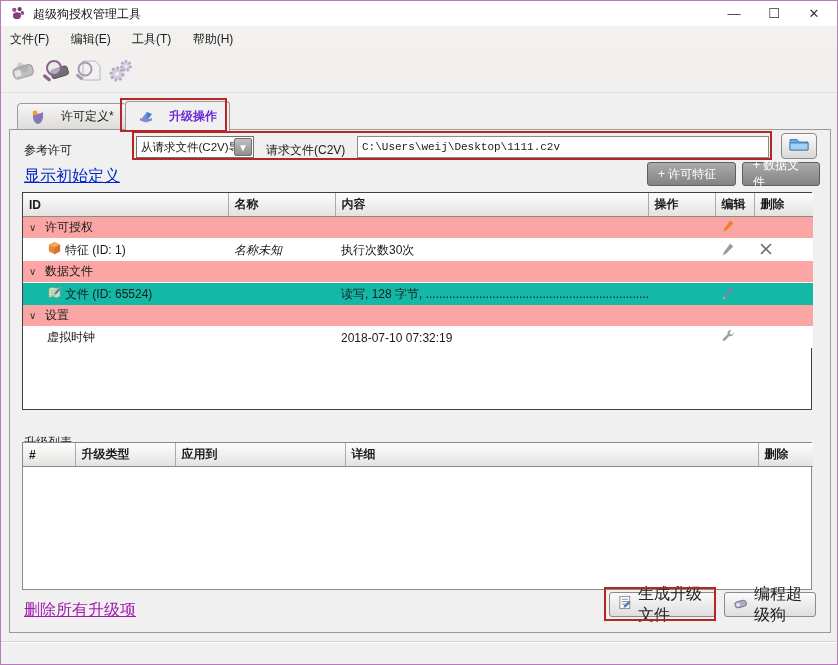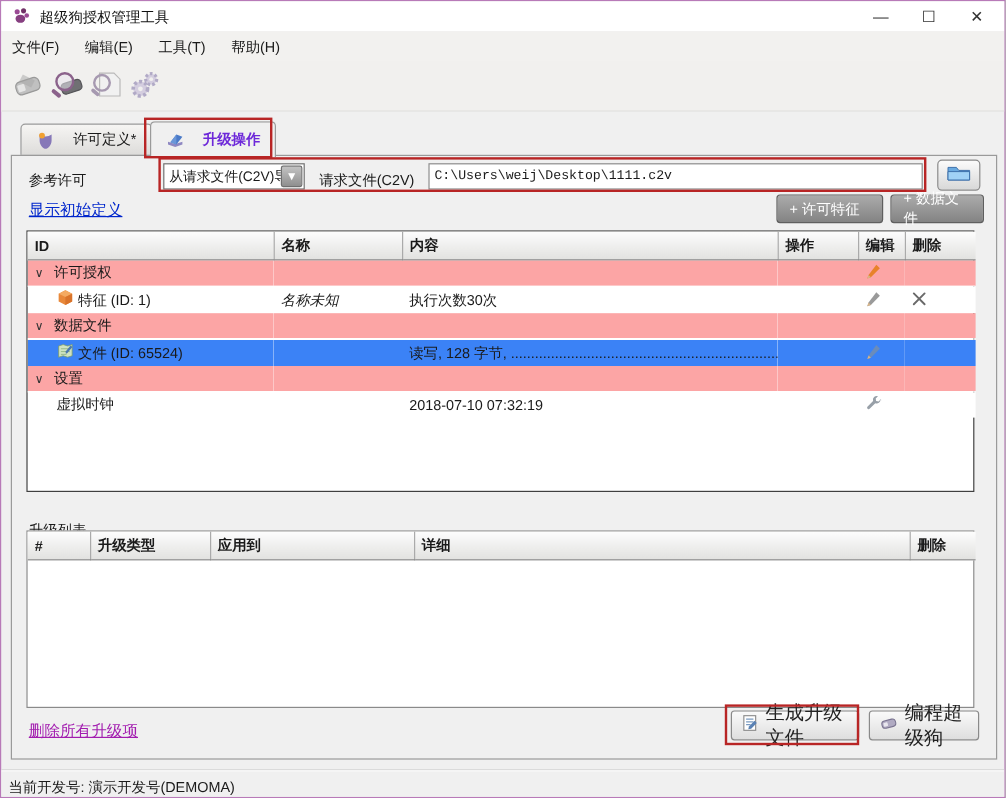--- a/index.html
+++ b/index.html
@@ -47,40 +47,40 @@
                  border:1px solid #6f6f6f; border-radius:2px; color:#fff; font-size:10px;
                  text-align:center; line-height:17px; }
   .reqfile-label { position:absolute; left:256px; top:12px; }
   .path-input { position:absolute; left:347px; top:6px; width:412px; height:22px; background:#fff;
                 border:1px solid #8a8a8a; font-family:"Liberation Mono","DejaVu Sans Mono",monospace;
                 font-size:11px; padding:0 4px; line-height:20px; white-space:nowrap; overflow:hidden; }
   .folder-btn { position:absolute; left:771px; top:3px; width:36px; height:26px;
                 background:linear-gradient(#fbfbfb,#d8d8d8); border:1px solid #8a8a8a; border-radius:4px;
                 display:flex; align-items:center; justify-content:center; }
 
-  .link { color:#0026cc; text-decoration:underline; font-size:13px; }
+  .link { color:#0026cc; text-decoration:underline; font-size:16px; }
   .show-initial { position:absolute; left:14px; top:36px; }
 
   .gray-btn { position:absolute; top:32px; height:24px; padding:0 10px;
               background:linear-gradient(#ababab,#838383); border:1px solid #5f5f5f; border-radius:3px;
               color:#fff; font-size:12px; display:flex; align-items:center; gap:4px; }
   .btn-feature { left:637px; width:89px; }
   .btn-datafile { left:732px; width:78px; }
 
   
   .lic-wrap { position:absolute; left:12px; top:62px; width:790px; height:218px; background:#fff;
               border:1px solid #404040; }
   table { border-collapse:collapse; table-layout:fixed; width:100%; }
   th { background:linear-gradient(#fdfdfd,#e2e2e0); border-right:1px solid #aaa; border-bottom:1px solid #8a8a8a;
        font-size:12px; font-weight:bold; text-align:left; padding:3px 6px; height:21px; }
   th:last-child { border-right:none; }
   td { font-size:12px; padding:2px 6px; height:18px; overflow:hidden; white-space:nowrap; }
   tr.group td { background:#fca5a5; border-bottom:1px solid #fff; }
   tr.item td { background:#fff; }
-  tr.item.hl td { background:#3b82f6; }
+  tr.item.hl td { background:#14b8a6; }
   .chev { display:inline-block; width:16px; font-size:10px; color:#333; }
   .ind { display:inline-block; width:18px; }
   .ric { display:inline-block; width:18px; vertical-align:-2px; }
   .italic { font-style:italic; font-family:"Liberation Serif","DejaVu Serif",serif; }
   .icbtn { display:inline-block; }
   td.c-edit, td.c-del { text-align:left; }
 
   
   .upg-title { position:absolute; left:14px; top:288px;margin-top:16px; }
   .upg-wrap { position:absolute; left:12px; top:312px; width:790px; height:148px; background:#fff;
@@ -343,21 +343,18 @@
         <svg viewBox="0 0 18 14" width="16" height="13">
           <rect x="2" y="4" width="13" height="7" rx="3" fill="#b0aac2" stroke="#7a7490" transform="rotate(-14 9 7)"></rect>
           <rect x="3.5" y="5.8" width="4" height="3.6" rx="0.8" fill="#e8e6ee" transform="rotate(-14 9 7)"></rect>
         </svg>
       </span>
       <span>编程超级狗</span>
     </div>
   </div>
 
   <div class="status-sep"></div>
-  <div class="statusbar">
-    <span class="status-text">当前开发号: 演示开发号(DEMOMA)</span>
-  </div>
 
   <div class="annot annot-tab"></div>
   <div class="annot annot-ref"></div>
   <div class="annot annot-gen"></div>
 
 </div>
 
 </body></html>

